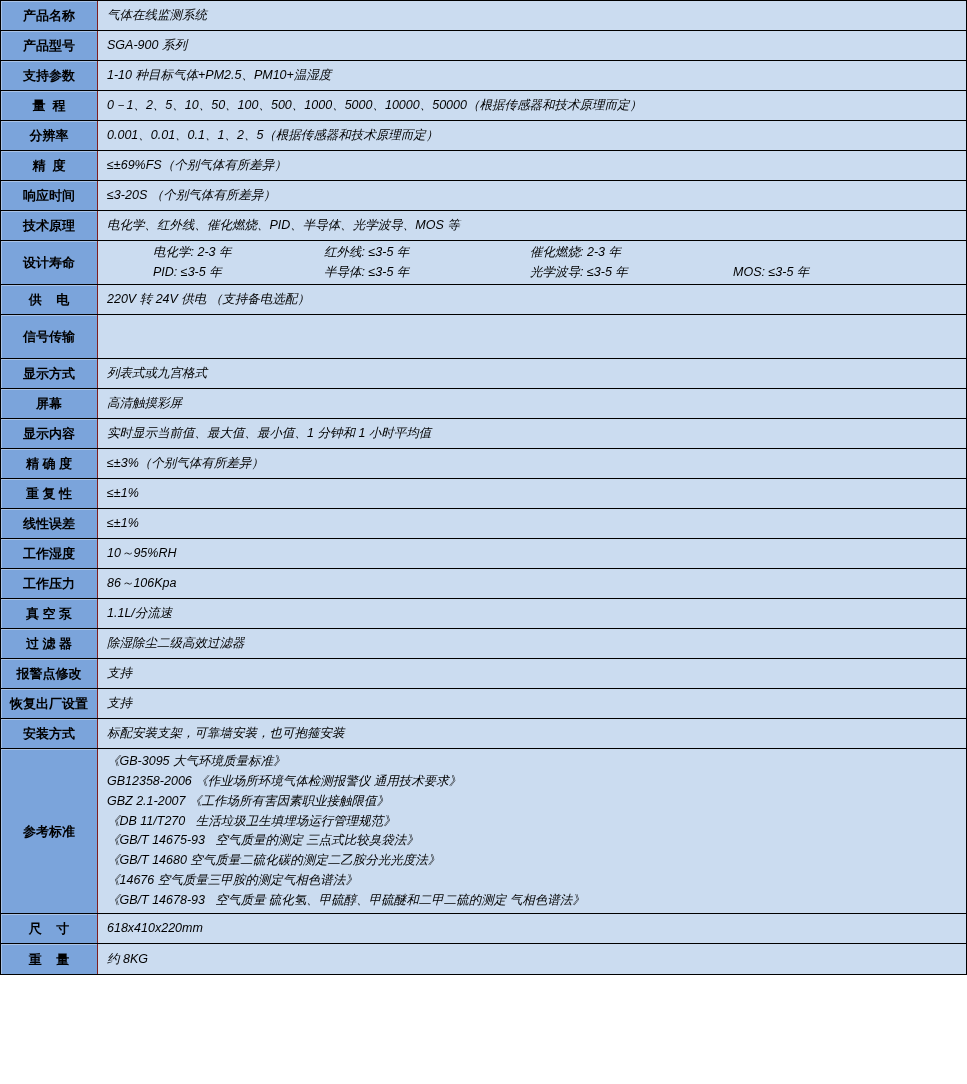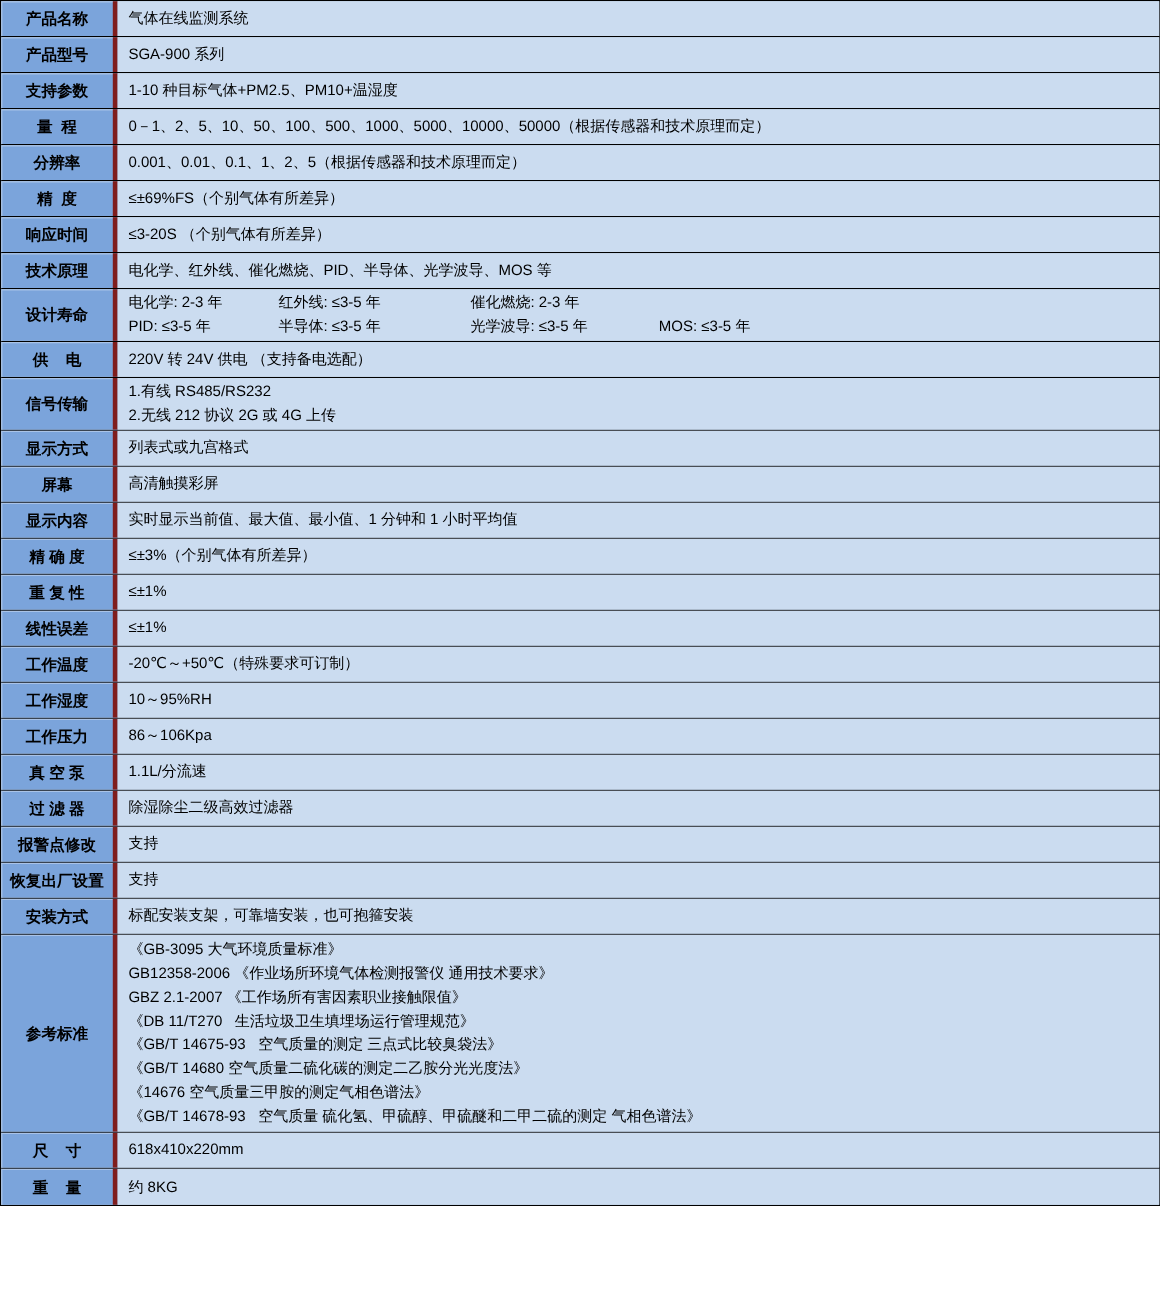--- a/index.html
+++ b/index.html
@@ -22,44 +22,45 @@
   .row:last-child{border-bottom:none;}
   .h1{height:30px;}
   .h2{height:44px;}
   .h8{height:165px;}
   .label-cell{
     flex:0 0 97px;
     width:97px;
     box-sizing:border-box;
     background:#7ba4db;
     box-shadow:inset 1px 1px 0 rgba(255,255,255,0.35);
-    border-right:4px solid #7f1d1d;
+    border-right:1px solid #7f1d1d;
     display:flex;
     align-items:center;
     justify-content:center;
     text-align:center;
     font-weight:bold;
     font-size:13px;
     line-height:15px;
     white-space:pre;
   }
   .value-cell{
     flex:1;
     box-sizing:border-box;
     display:flex;
     flex-direction:column;
     justify-content:space-evenly;
     padding-left:9px;
     padding-right:4px;
     font-size:12.5px;
     background:#cbdcf0;
     overflow:hidden;
+    font-style:italic;
   }
   .line{white-space:pre;line-height:15px;}
-  .seg{display:inline-block;white-space:pre;vertical-align:top;}
+  .seg{display:inline-block;white-space:pre;vertical-align:top;margin-left:46px;}
 </style>
 </head>
 <body>
 
 <div class="spec-table">
     <div class="row h1">
       <div class="label-cell">产品名称</div>
       <div class="value-cell">
         <div class="line">气体在线监测系统</div>
       </div>
@@ -114,24 +115,20 @@
       </div>
     </div>
     <div class="row h1">
       <div class="label-cell">供    电</div>
       <div class="value-cell">
         <div class="line">220V 转 24V 供电 （支持备电选配）</div>
       </div>
     </div>
     <div class="row h2">
       <div class="label-cell">信号传输</div>
-      <div class="value-cell">
-        <div class="line">1.有线 RS485/RS232</div>
-        <div class="line">2.无线 212 协议 2G 或 4G 上传</div>
-      </div>
     </div>
     <div class="row h1">
       <div class="label-cell">显示方式</div>
       <div class="value-cell">
         <div class="line">列表式或九宫格式</div>
       </div>
     </div>
     <div class="row h1">
       <div class="label-cell">屏幕</div>
       <div class="value-cell">
@@ -153,26 +150,20 @@
     <div class="row h1">
       <div class="label-cell">重 复 性</div>
       <div class="value-cell">
         <div class="line">≤±1%</div>
       </div>
     </div>
     <div class="row h1">
       <div class="label-cell">线性误差</div>
       <div class="value-cell">
         <div class="line">≤±1%</div>
-      </div>
-    </div>
-    <div class="row h1">
-      <div class="label-cell">工作温度</div>
-      <div class="value-cell">
-        <div class="line">-20℃～+50℃（特殊要求可订制）</div>
       </div>
     </div>
     <div class="row h1">
       <div class="label-cell">工作湿度</div>
       <div class="value-cell">
         <div class="line">10～95%RH</div>
       </div>
     </div>
     <div class="row h1">
       <div class="label-cell">工作压力</div>

